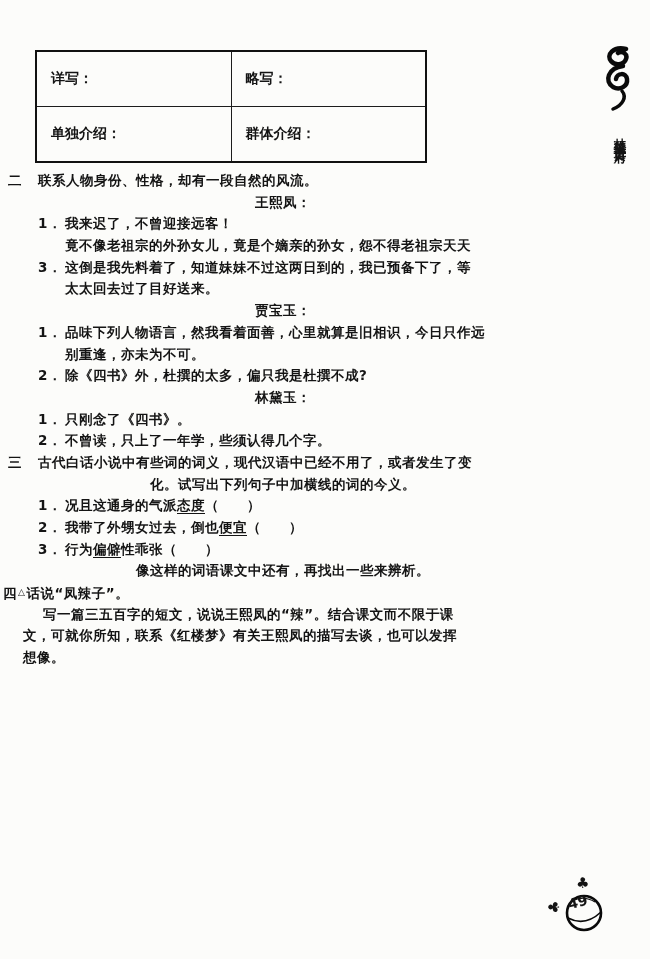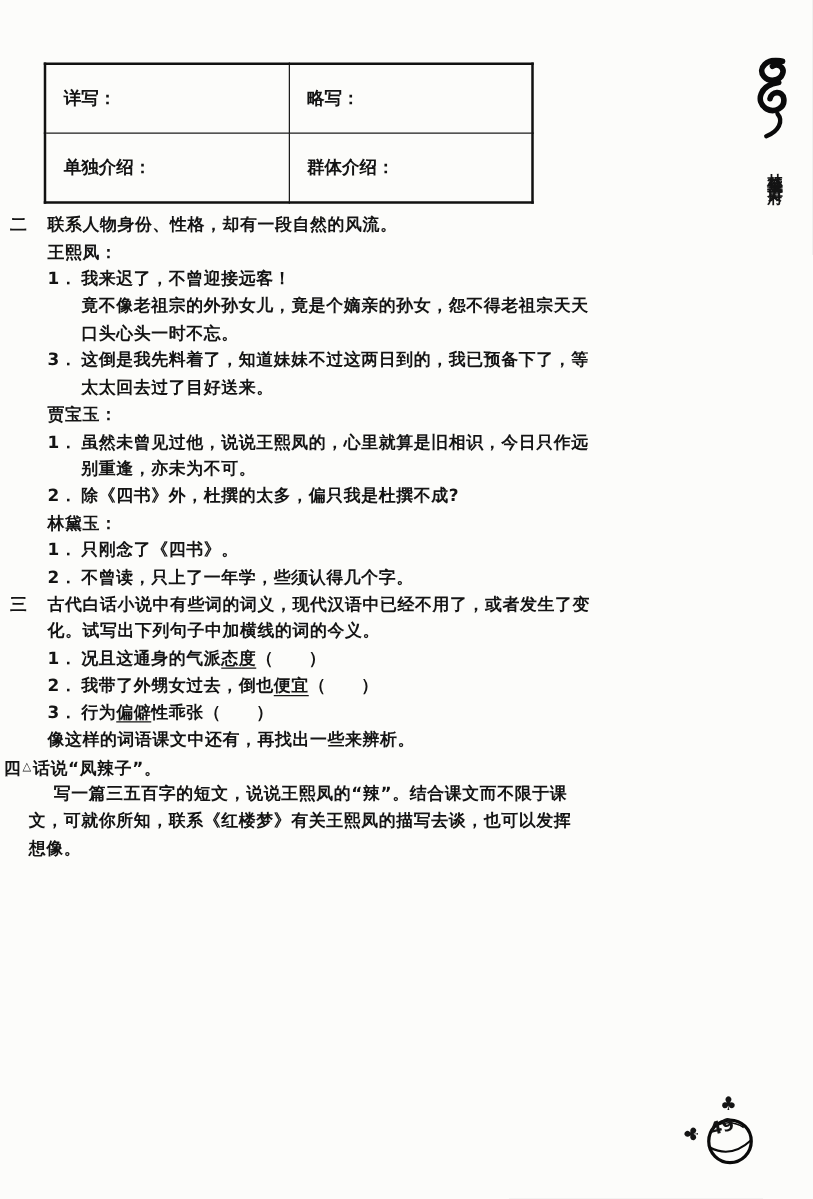--- a/index.html
+++ b/index.html
@@ -19,21 +19,21 @@
     padding:0 0 0 14px;vertical-align:middle;height:37px;
   }
   .summary-table{border:2px solid #111;}
   
   .content{
     position:absolute;left:8px;top:170px;width:520px;
     font-size:13.5px;line-height:21.7px;letter-spacing:0.5px;
   }
   .line{height:21.7px;white-space:nowrap;}
   .marker{display:inline-block;width:30px;}
-  .lbl{padding-left:30px;}
+  .lbl{padding-left:30px;text-align:center;}
   .numline{padding-left:30px;}
   .numlbl{display:inline-block;width:27px;}
   .cont{padding-left:57px;}
   .s4line{margin-left:-5px;}
   .tri{font-size:9px;vertical-align:3px;margin:0 1px;}
   .u{text-decoration:underline;text-underline-offset:3px;}
   .para-first{padding-left:35px;}
   .para{padding-left:15px;}
   
   .ornament{position:absolute;left:599px;top:46px;}
@@ -76,31 +76,30 @@
       <span class="marker">二</span><span>联系人物身份、性格，却有一段自然的风流。</span>
     </div>
 
     <div class="line lbl">王熙凤：</div>
 
     <div class="line numline">
       <span class="numlbl">1．</span><span>我来迟了，不曾迎接远客！</span>
     </div>
 
     <div class="line cont">竟不像老祖宗的外孙女儿，竟是个嫡亲的孙女，怨不得老祖宗天天</div>
-    <div class="line cont">口头心头一时不忘。</div>
 
     <div class="line numline">
       <span class="numlbl">3．</span><span>这倒是我先料着了，知道妹妹不过这两日到的，我已预备下了，等</span>
     </div>
     <div class="line cont">太太回去过了目好送来。</div>
 
     <div class="line lbl">贾宝玉：</div>
 
     <div class="line numline">
-      <span class="numlbl">1．</span><span>虽然未曾见过他，说说王熙凤的，心里就算是旧相识，今日只作远</span>
+      <span class="numlbl">1．</span><span>品味下列人物语言，然我看着面善，心里就算是旧相识，今日只作远</span>
     </div>
     <div class="line cont">别重逢，亦未为不可。</div>
 
     <div class="line numline">
       <span class="numlbl">2．</span><span>除《四书》外，杜撰的太多，偏只我是杜撰不成?</span>
     </div>
 
     <div class="line lbl">林黛玉：</div>
 
     <div class="line numline">

